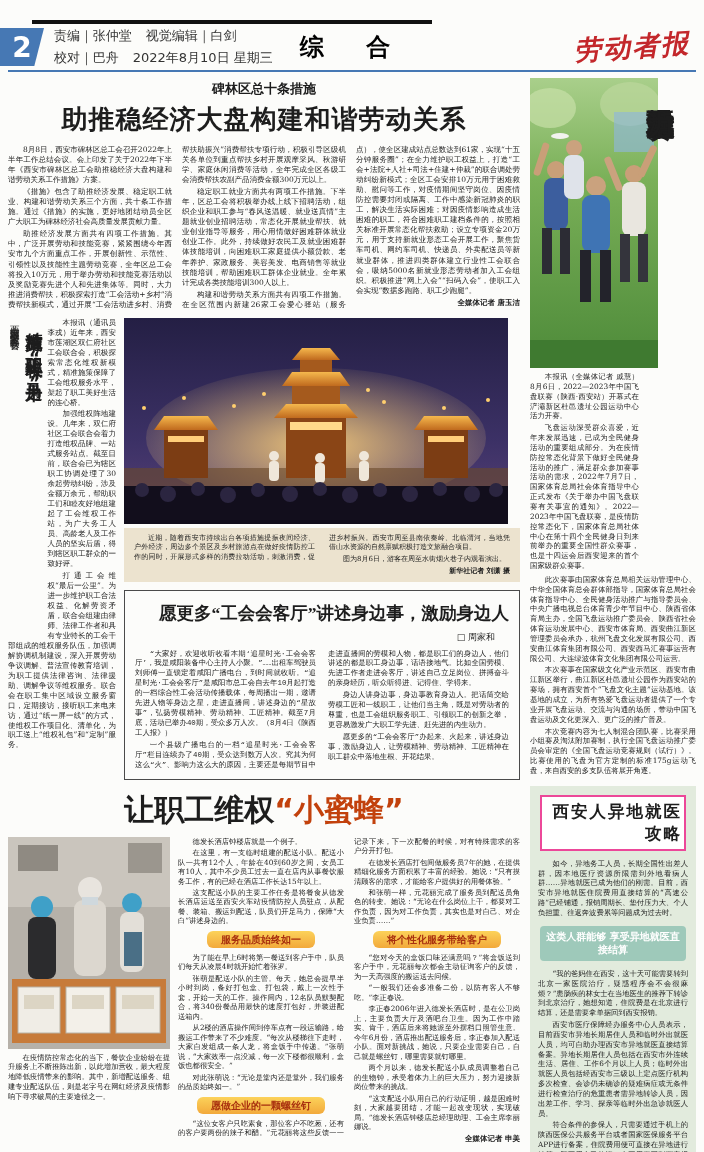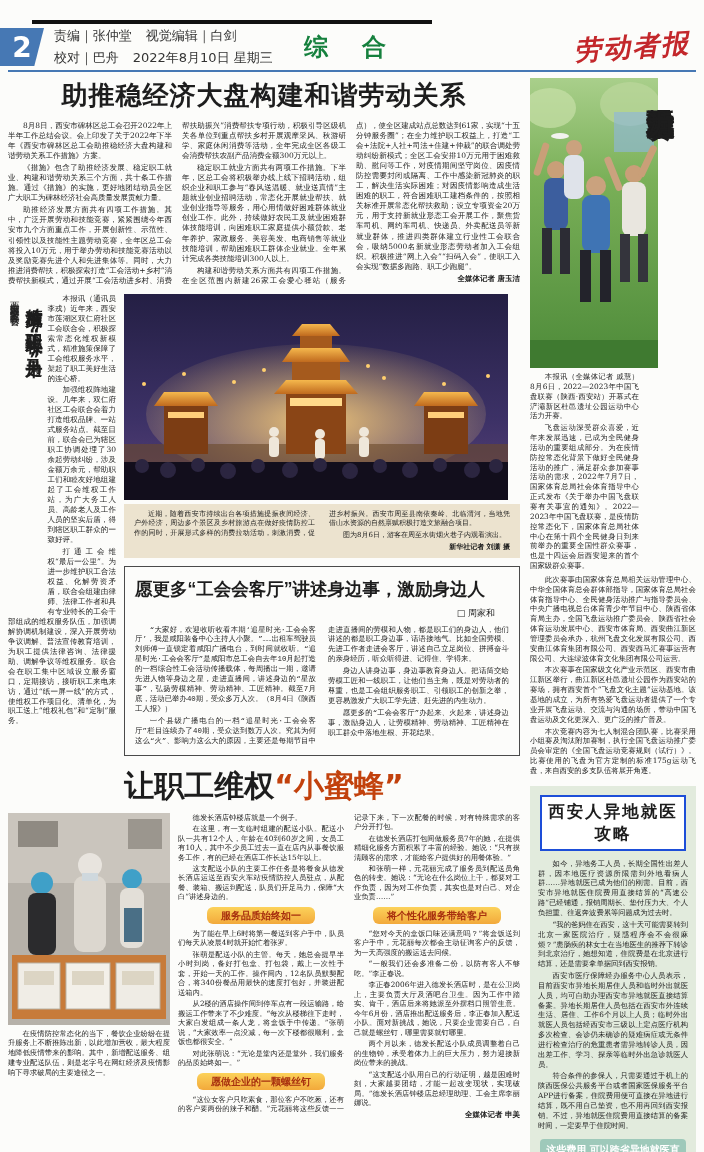--- a/index.html
+++ b/index.html
@@ -6,22 +6,22 @@
   .page{width:704px;height:1152px;margin:0 auto;background:#fcfcfa;position:relative;overflow:hidden;
         font-family:"DejaVu Serif","Liberation Serif",serif;color:#1d1d1d;}
   
   .toprule{position:absolute;left:32px;top:20px;width:400px;height:4px;background:#111;}
   .masthead{position:absolute;left:0;top:26px;width:704px;height:42px;display:flex;align-items:center;}
   .pagenum{width:44px;height:38px;background:#4678b4;color:#fff;font-family:"DejaVu Sans",sans-serif;
            font-weight:bold;font-size:28px;display:flex;align-items:center;justify-content:center;
            clip-path:polygon(0 0,100% 0,78% 100%,0 100%);}
   .staff{margin-left:10px;font-family:"DejaVu Sans",sans-serif;font-size:13px;color:#333;line-height:1.7;}
   .staff b{font-weight:normal;margin-right:14px;}
-  .section-name{position:absolute;left:0;right:0;text-align:center;font-family:Liberation Serif, serif;
-                font-size:24px;font-weight:bold;letter-spacing:14px;color:#15803d;margin:0;}
+  .section-name{position:absolute;left:0;right:0;text-align:center;font-family:Liberation Mono, monospace;
+                font-size:24px;font-weight:bold;letter-spacing:14px;color:#000000;margin:0;}
   .brand{margin-left:auto;margin-right:14px;font-family:"DejaVu Sans",sans-serif;font-weight:bold;
          font-size:27px;color:#c3272b;transform:rotate(-4deg);letter-spacing:2px;font-style:italic;z-index:2;}
   .mastrule{position:absolute;left:8px;top:70px;width:688px;height:2px;background:#4678b4;}
   
   .grid{position:absolute;left:8px;top:78px;width:688px;display:flex;gap:10px;}
   .col-left{width:512px;}
   .col-right{width:166px;}
   
   .kicker{text-align:center;font-family:"DejaVu Sans",sans-serif;font-size:13px;font-weight:bold;margin:2px 0 4px;}
   .lead-headline{text-align:center;font-family:"DejaVu Sans",sans-serif;font-size:26px;font-weight:bold;
@@ -36,42 +36,42 @@
   .va-float{float:left;height:322px;display:flex;gap:4px;margin-right:5px;}
   .vtext{writing-mode:vertical-rl;text-orientation:upright;}
   .va-sub{font-size:9.5px;color:#222;letter-spacing:1px;font-family:"DejaVu Sans",sans-serif;}
   .va-head{font-family:"DejaVu Sans",sans-serif;font-weight:bold;font-size:17px;line-height:1.05;letter-spacing:1px;}
   .center-stack{width:440px;display:flex;flex-direction:column;}
   .photo-main{width:384px;height:206px;display:block;}
   .caption-box{background:#ece3cf;padding:6px 10px;margin-top:4px;column-count:2;column-gap:14px;
                font-size:7px;line-height:1.35;text-align:justify;}
   .credit{font-weight:bold;text-indent:0;text-align:right;}
   .opinion{border:1px solid #4a4a4a;margin-top:8px;padding:8px 10px;}
-  .op-head{text-align:left;font-family:Liberation Sans, sans-serif;font-size:17.5px;font-weight:bold;margin:2px 0 6px;}
+  .op-head{text-align:right;font-family:Liberation Serif, serif;font-size:17.5px;font-weight:bold;margin:2px 0 6px;}
   .op-author{text-align:right;font-size:9px;margin:0 14px 6px 0;}
   .cols2{column-count:2;column-gap:12px;font-size:7.4px;line-height:1.34;text-align:justify;font-family:Liberation Mono, monospace;}
   
   .feat-head{text-align:center;font-family:"DejaVu Sans",sans-serif;font-size:30px;font-weight:bold;margin:10px 0 6px;}
   .feat-head .orange{color:#c2410c;}
   .feat-band{display:flex;gap:8px;}
   .feat-photo-wrap{width:162px;flex:none;font-size:7.3px;line-height:1.35;text-align:justify;}
   .feat-photo{width:162px;height:212px;display:block;margin-bottom:4px;}
   .feat-text{flex:1;column-count:2;column-gap:10px;font-size:7.3px;line-height:1.3;text-align:justify;}
   .pill{break-inside:avoid;width:fit-content;margin:5px auto;background:linear-gradient(#fcd25a,#f2a93b);
         color:#a8300f;font-family:"DejaVu Sans",sans-serif;font-weight:bold;font-size:10px;
         padding:2px 14px;border-radius:6px;}
   
   .fris{display:flex;gap:4px;}
   .fris-left{width:109px;flex:none;font-size:7.4px;line-height:1.33;text-align:justify;}
   .fris-photo{width:128px;height:290px;display:block;margin-bottom:4px;}
   .fris-headline{width:32px;height:424px;font-family:"DejaVu Sans",sans-serif;font-weight:bold;font-size:28px;
                  line-height:1.08;margin-top:10px;}
   .fris-wide{font-size:7.4px;line-height:1.33;text-align:justify;margin-top:2px;}
   .med{background:#e2ebdd;margin-top:10px;padding:9px 8px;}
-  .med-title{background:#fff;border:2px solid #1d4ed8;text-align:center;font-family:"DejaVu Sans",sans-serif;
+  .med-title{background:#fff;border:2px solid #ec4899;text-align:right;font-family:"DejaVu Sans",sans-serif;
              font-weight:bold;font-size:16.5px;letter-spacing:2px;padding:4px 2px;margin:0 2px 8px;}
   .med-body{font-size:7.3px;line-height:1.35;text-align:justify;}
   .med-sub{background:#9ec9ba;color:#fff;text-align:center;font-family:"DejaVu Sans",sans-serif;
            font-weight:bold;font-size:10px;line-height:1.35;border-radius:4px;padding:4px 6px;margin:8px 2px;}
 </style>
 </head>
 <body>
 
 <div class="page">
   <div class="toprule"></div>
@@ -85,20 +85,21 @@
     <h1 class="section-name">综 合</h1>
     <div class="brand">劳动者报</div>
   </header>
   <div class="mastrule"></div>
 
   <main class="grid">
 
     <section class="col-left">
 
       <article>
+        <div class="kicker">碑林区总十条措施</div>
         <h2 class="lead-headline">助推稳经济大盘构建和谐劳动关系</h2>
         <div class="cols3">
           <div class="flow">
             
           <p class="bp">8月8日，西安市碑林区总工会召开2022年上半年工作总结会议。会上印发了关于2022年下半年《西安市碑林区总工会助推稳经济大盘构建和谐劳动关系工作措施》方案。</p><p class="bp">《措施》包含了助推经济发展、稳定职工就业、构建和谐劳动关系三个方面，共十条工作措施。通过《措施》的实施，更好地团结动员全区广大职工为碑林经济社会高质量发展贡献力量。</p><p class="bp">助推经济发展方面共有四项工作措施。其中，广泛开展劳动和技能竞赛，紧紧围绕今年西安市九个方面重点工作，开展创新性、示范性、引领性以及技能性主题劳动竞赛，全年区总工会将投入10万元，用于举办劳动和技能竞赛活动以及奖励竞赛先进个人和先进集体等。同时，大力推进消费帮扶，积极探索打造“工会活动+乡村”消费帮扶新模式，通过开展“工会活动进乡村、消费帮扶助振兴”消费帮扶专项行动，积极引导区级机关各单位到重点帮扶乡村开展观摩采风、秋游研学、家庭休闲消费等活动，全年完成全区各级工会消费帮扶农副产品消费金额300万元以上。</p><p class="bp">稳定职工就业方面共有两项工作措施。下半年，区总工会将积极举办线上线下招聘活动，组织企业和职工参与“春风送温暖、就业送真情”主题就业创业招聘活动，常态化开展就业帮扶、就业创业指导等服务，用心用情做好困难群体就业创业工作。此外，持续做好农民工及就业困难群体技能培训，向困难职工家庭提供小额贷款、老年养护、家政服务、美容美发、电商销售等就业技能培训，帮助困难职工群体企业就业。全年累计完成各类技能培训300人以上。</p><p class="bp">构建和谐劳动关系方面共有四项工作措施。在全区范围内新建26家工会爱心驿站（服务点），使全区建成站点总数达到61家，实现“十五分钟服务圈”；在全力维护职工权益上，打造“工会+法院+人社+司法+住建+仲裁”的联合调处劳动纠纷新模式；全区工会安排10万元用于困难救助、慰问等工作，对疫情期间坚守岗位、因疫情防控需要封闭或隔离、工作中感染新冠肺炎的职工，解决生活实际困难；对因疫情影响造成生活困难的职工，符合困难职工建档条件的，按照相关标准开展常态化帮扶救助；设立专项资金20万元，用于支持新就业形态工会开展工作，聚焦货车司机、网约车司机、快递员、外卖配送员等新就业群体，推进四类群体建立行业性工会联合会，吸纳5000名新就业形态劳动者加入工会组织。积极推进“网上入会”“扫码入会”，使职工入会实现“数据多跑路、职工少跑腿”。</p></div>
           <p class="byline">全媒体记者 唐玉洁</p>
         </div>
       </article>
 
       <div class="band">
@@ -306,20 +307,22 @@
           <div class="flow">
             
           <p class="bp">此次赛事由国家体育总局相关运动管理中心、中华全国体育总会群体部指导，国家体育总局社会体育指导中心、全民健身活动推广与指导委员会、中央广播电视总台体育青少年节目中心、陕西省体育局主办，全国飞盘运动推广委员会、陕西省社会体育运动发展中心、西安市体育局、西安曲江新区管理委员会承办，杭州飞盘文化发展有限公司、西安曲江体育集团有限公司、西安西马汇赛事运营有限公司、大连绿波体育文化集团有限公司运营。</p><p class="bp">本次赛事在国家级文化产业示范区、西安市曲江新区举行，曲江新区杜邑遗址公园作为西安站的赛场，拥有西安首个“飞盘文化主题”运动基地。该基地的成立，为所有热爱飞盘运动者提供了一个专业开展飞盘运动、交流与沟通的场所，带动中国飞盘运动及文化更深入、更广泛的推广普及。</p><p class="bp">本次竞赛内容为七人制混合团队赛，比赛采用小组赛及淘汰附加赛制，执行全国飞盘运动推广委员会审定的《全国飞盘运动竞赛规则（试行）》。比赛使用的飞盘为官方定制的标准175g运动飞盘，来自西安的多支队伍将展开角逐。</p></div>
         </div>
       </article>
 
       <section class="med">
         <h3 class="med-title">西安人异地就医攻略</h3>
         <div class="med-body">
           <p class="bp">如今，异地务工人员，长期全国性出差人群，因本地医疗资源所限需到外地看病人群……异地就医已成为他们的刚需。目前，西安市异地就医住院费用直接结算的“高速公路”已经铺通，报销周期长、垫付压力大、个人负担重、往返奔波费累等问题成为过去时。</p>
+          <div class="med-sub">这类人群能够
+享受异地就医直接结算</div>
           <div class="flow">
             
           <p class="bp">“我的爸妈住在西安，这十天可能需要转到北京一家医院治疗，疑惑程序会不会很麻烦？”患肠疾的林女士在当地医生的推荐下转诊到北京治疗，她想知道，住院费是在北京进行结算，还是需要拿单据回到西安报销。</p><p class="bp">西安市医疗保障经办服务中心人员表示，目前西安市异地长期居住人员和临时外出就医人员，均可自助办理西安市异地就医直接结算备案。异地长期居住人员包括在西安市外连续生活、居住、工作6个月以上人员；临时外出就医人员包括经西安市三级以上定点医疗机构多次检查、会诊仍未确诊的疑难病症或无条件进行检查治疗的危重患者需异地转诊人员，因出差工作、学习、探亲等临时外出急诊就医人员。</p><p class="bp">符合条件的参保人，只需要通过手机上的陕西医保公共服务平台或者国家医保服务平台APP进行备案，住院费用便可直接在异地进行结算，既不用自己垫资，也不用再回到西安报销。不过，异地就医住院费用直接结算的备案时间，一定要早于住院时间。</p></div>
           <div class="med-sub">这些费用
 可以跨省异地就医直接结算</div>
           <div class="flow">
             
           </div>
         </div>
       </section>

